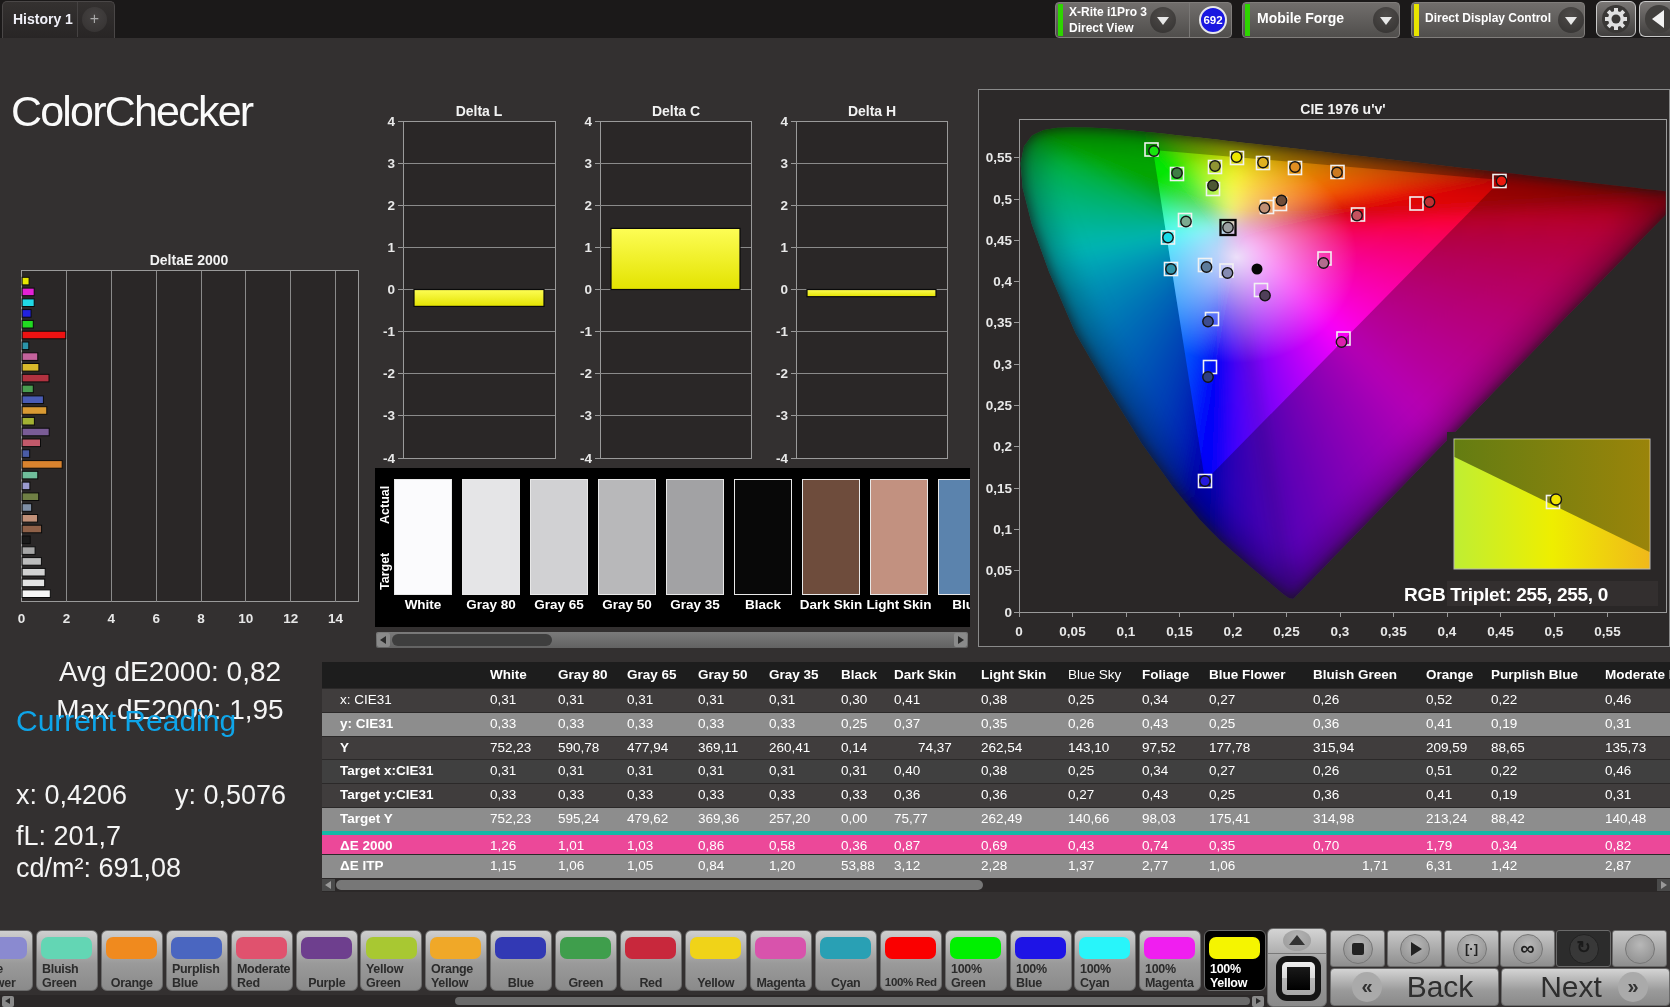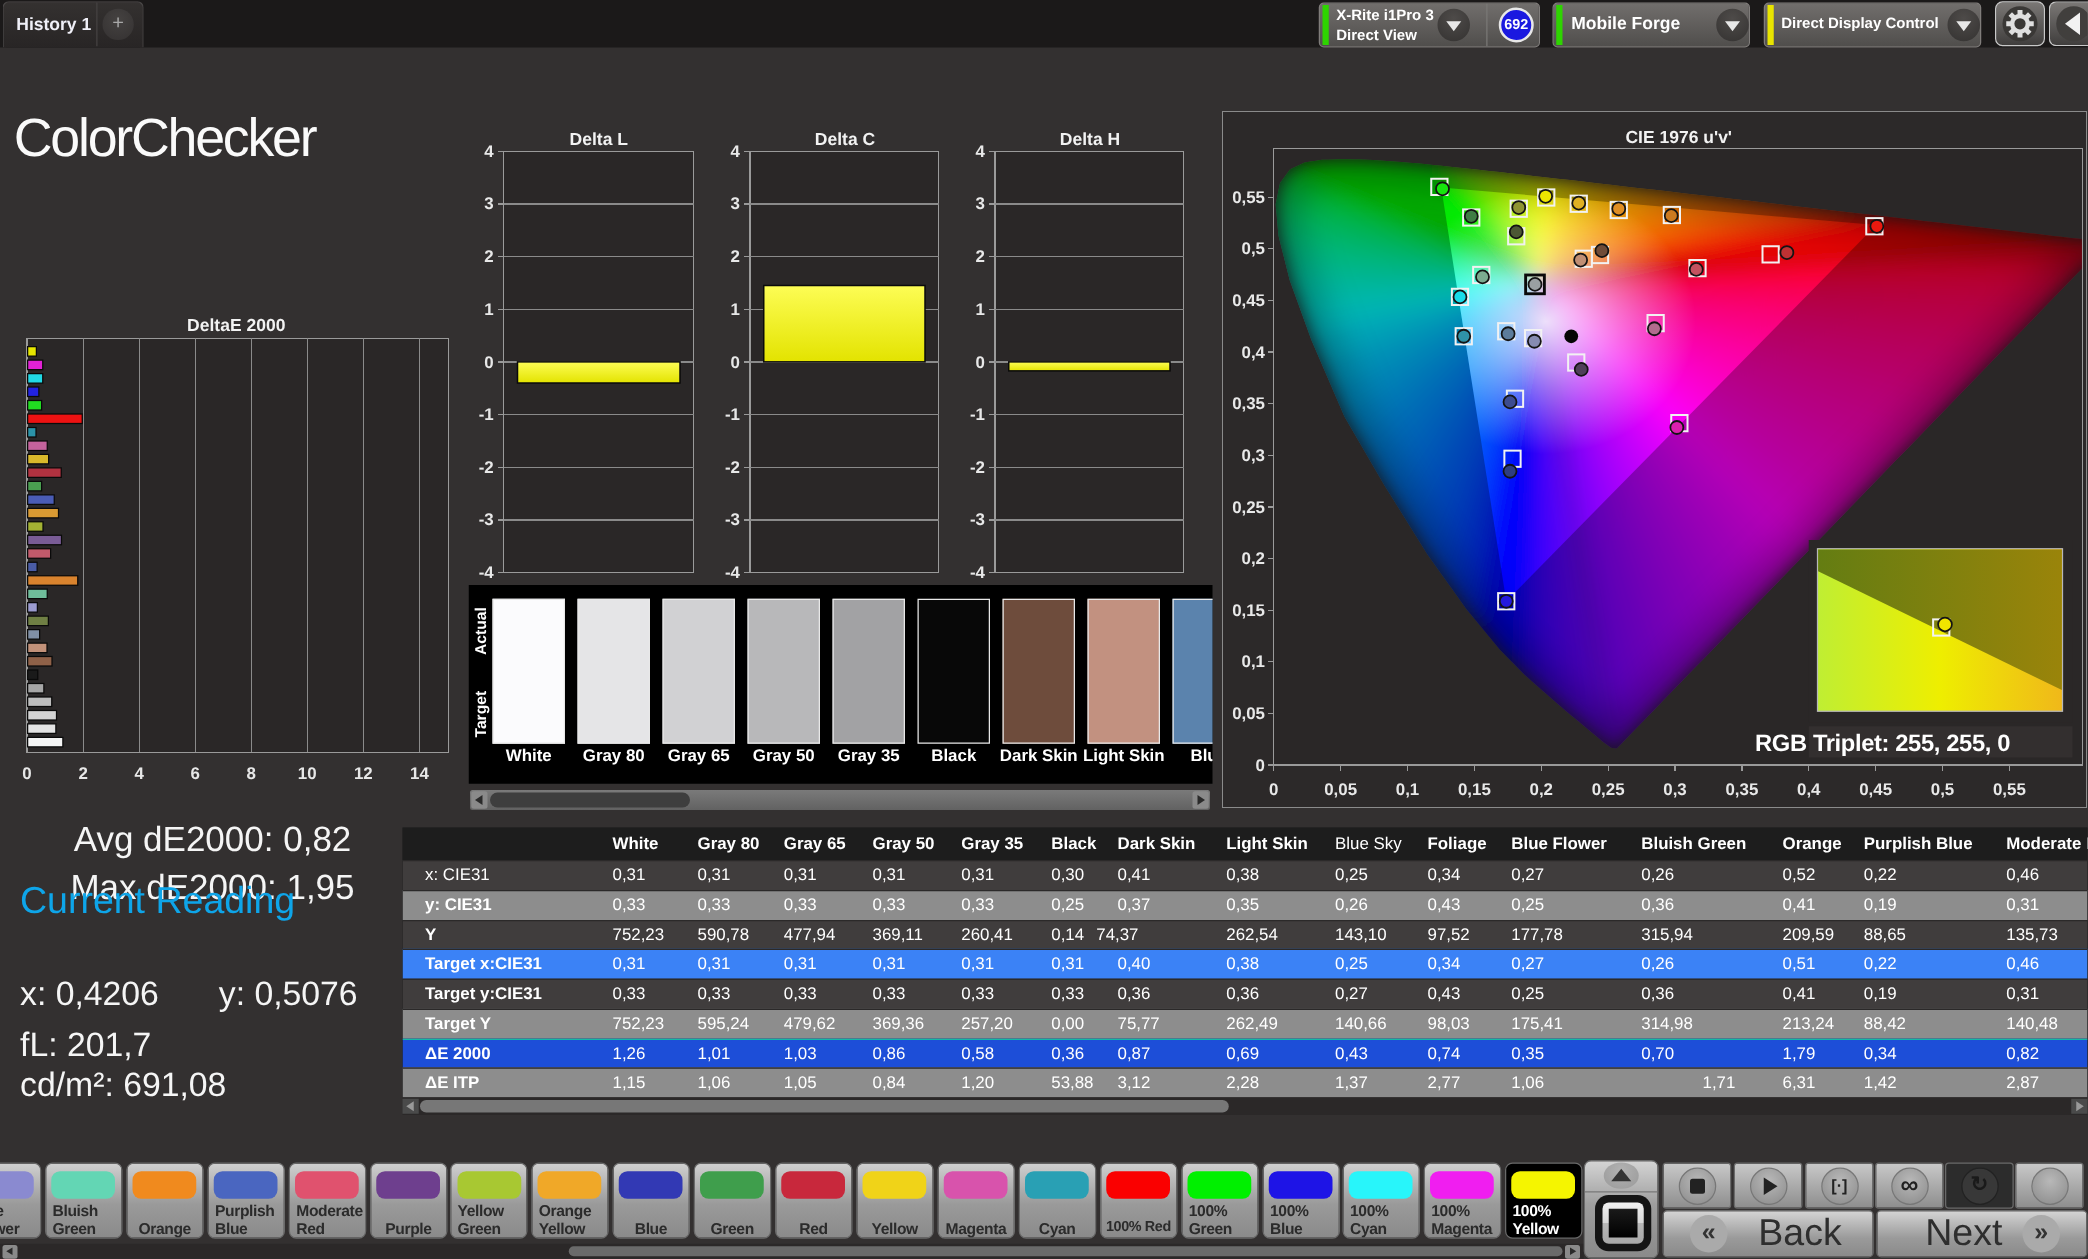--- a/index.html
+++ b/index.html
@@ -606,31 +606,31 @@
       <span style="position:absolute;left:1283px;top:3px;color:#fff;font-size:13.5px;white-space:nowrap">0,31</span>
     </div>
 <div style="position:absolute;left:0;top:73.5px;width:1348px;height:23.75px;background:#403d3d;border-top:1px solid #2b2929">
       <span style="position:absolute;left:18px;top:3px;color:#fff;font-size:13.5px;font-weight:bold;white-space:nowrap">Y</span>
       <span style="position:absolute;left:168px;top:3px;color:#fff;font-size:13.5px;white-space:nowrap">752,23</span>
       <span style="position:absolute;left:236px;top:3px;color:#fff;font-size:13.5px;white-space:nowrap">590,78</span>
       <span style="position:absolute;left:305px;top:3px;color:#fff;font-size:13.5px;white-space:nowrap">477,94</span>
       <span style="position:absolute;left:376px;top:3px;color:#fff;font-size:13.5px;white-space:nowrap">369,11</span>
       <span style="position:absolute;left:447px;top:3px;color:#fff;font-size:13.5px;white-space:nowrap">260,41</span>
       <span style="position:absolute;left:519px;top:3px;color:#fff;font-size:13.5px;white-space:nowrap">0,14</span>
-      <span style="position:absolute;left:555px;top:3px;color:#fff;font-size:13.5px;white-space:nowrap">74,37</span>
+      <span style="position:absolute;left:596px;top:3px;color:#fff;font-size:13.5px;white-space:nowrap">74,37</span>
       <span style="position:absolute;left:659px;top:3px;color:#fff;font-size:13.5px;white-space:nowrap">262,54</span>
       <span style="position:absolute;left:746px;top:3px;color:#fff;font-size:13.5px;white-space:nowrap">143,10</span>
       <span style="position:absolute;left:820px;top:3px;color:#fff;font-size:13.5px;white-space:nowrap">97,52</span>
       <span style="position:absolute;left:887px;top:3px;color:#fff;font-size:13.5px;white-space:nowrap">177,78</span>
       <span style="position:absolute;left:991px;top:3px;color:#fff;font-size:13.5px;white-space:nowrap">315,94</span>
       <span style="position:absolute;left:1104px;top:3px;color:#fff;font-size:13.5px;white-space:nowrap">209,59</span>
       <span style="position:absolute;left:1169px;top:3px;color:#fff;font-size:13.5px;white-space:nowrap">88,65</span>
       <span style="position:absolute;left:1283px;top:3px;color:#fff;font-size:13.5px;white-space:nowrap">135,73</span>
     </div>
-<div style="position:absolute;left:0;top:97.2px;width:1348px;height:23.75px;background:#3b82f6;border-top:1px solid #2b2929">
+<div style="position:absolute;left:0;top:97.2px;width:1348px;height:23.75px;background:#404040;border-top:1px solid #2b2929">
       <span style="position:absolute;left:18px;top:3px;color:#fff;font-size:13.5px;font-weight:bold;white-space:nowrap">Target x:CIE31</span>
       <span style="position:absolute;left:168px;top:3px;color:#fff;font-size:13.5px;white-space:nowrap">0,31</span>
       <span style="position:absolute;left:236px;top:3px;color:#fff;font-size:13.5px;white-space:nowrap">0,31</span>
       <span style="position:absolute;left:305px;top:3px;color:#fff;font-size:13.5px;white-space:nowrap">0,31</span>
       <span style="position:absolute;left:376px;top:3px;color:#fff;font-size:13.5px;white-space:nowrap">0,31</span>
       <span style="position:absolute;left:447px;top:3px;color:#fff;font-size:13.5px;white-space:nowrap">0,31</span>
       <span style="position:absolute;left:519px;top:3px;color:#fff;font-size:13.5px;white-space:nowrap">0,31</span>
       <span style="position:absolute;left:572px;top:3px;color:#fff;font-size:13.5px;white-space:nowrap">0,40</span>
       <span style="position:absolute;left:659px;top:3px;color:#fff;font-size:13.5px;white-space:nowrap">0,38</span>
       <span style="position:absolute;left:746px;top:3px;color:#fff;font-size:13.5px;white-space:nowrap">0,25</span>
@@ -670,21 +670,21 @@
       <span style="position:absolute;left:572px;top:3px;color:#fff;font-size:13.5px;white-space:nowrap">75,77</span>
       <span style="position:absolute;left:659px;top:3px;color:#fff;font-size:13.5px;white-space:nowrap">262,49</span>
       <span style="position:absolute;left:746px;top:3px;color:#fff;font-size:13.5px;white-space:nowrap">140,66</span>
       <span style="position:absolute;left:820px;top:3px;color:#fff;font-size:13.5px;white-space:nowrap">98,03</span>
       <span style="position:absolute;left:887px;top:3px;color:#fff;font-size:13.5px;white-space:nowrap">175,41</span>
       <span style="position:absolute;left:991px;top:3px;color:#fff;font-size:13.5px;white-space:nowrap">314,98</span>
       <span style="position:absolute;left:1104px;top:3px;color:#fff;font-size:13.5px;white-space:nowrap">213,24</span>
       <span style="position:absolute;left:1169px;top:3px;color:#fff;font-size:13.5px;white-space:nowrap">88,42</span>
       <span style="position:absolute;left:1283px;top:3px;color:#fff;font-size:13.5px;white-space:nowrap">140,48</span>
     </div>
-<div style="position:absolute;left:0;top:168.5px;width:1348px;height:23.75px;background:#1d4ed8;border-top:1px solid #14b8a6">
+<div style="position:absolute;left:0;top:168.5px;width:1348px;height:23.75px;background:#ec4899;border-top:4px solid #14b8a6">
       <span style="position:absolute;left:18px;top:3px;color:#fff;font-size:13.5px;font-weight:bold;white-space:nowrap">ΔE 2000</span>
       <span style="position:absolute;left:168px;top:3px;color:#fff;font-size:13.5px;white-space:nowrap">1,26</span>
       <span style="position:absolute;left:236px;top:3px;color:#fff;font-size:13.5px;white-space:nowrap">1,01</span>
       <span style="position:absolute;left:305px;top:3px;color:#fff;font-size:13.5px;white-space:nowrap">1,03</span>
       <span style="position:absolute;left:376px;top:3px;color:#fff;font-size:13.5px;white-space:nowrap">0,86</span>
       <span style="position:absolute;left:447px;top:3px;color:#fff;font-size:13.5px;white-space:nowrap">0,58</span>
       <span style="position:absolute;left:519px;top:3px;color:#fff;font-size:13.5px;white-space:nowrap">0,36</span>
       <span style="position:absolute;left:572px;top:3px;color:#fff;font-size:13.5px;white-space:nowrap">0,87</span>
       <span style="position:absolute;left:659px;top:3px;color:#fff;font-size:13.5px;white-space:nowrap">0,69</span>
       <span style="position:absolute;left:746px;top:3px;color:#fff;font-size:13.5px;white-space:nowrap">0,43</span>

